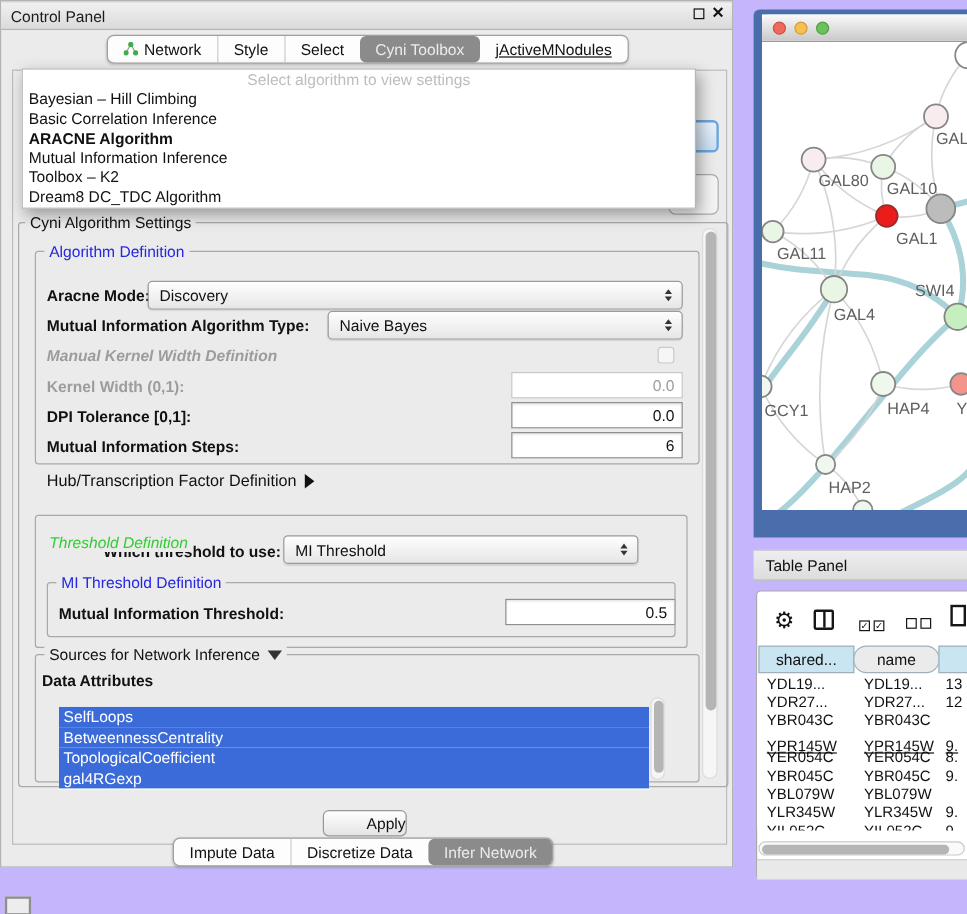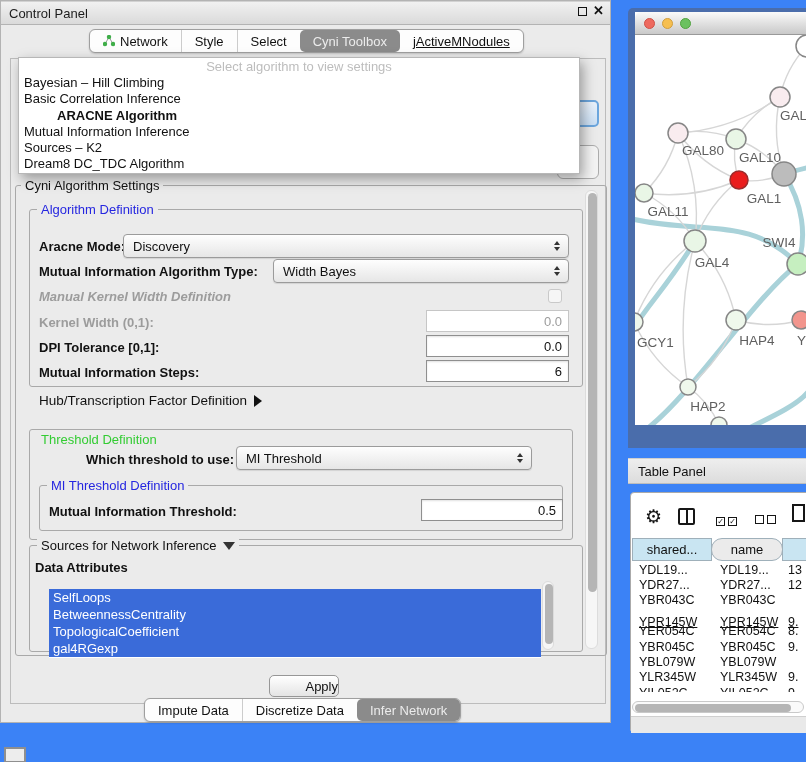--- a/index.html
+++ b/index.html
@@ -1,16 +1,16 @@
 <!DOCTYPE html>
 <html><head>
 <meta charset="utf-8">
 <style>
   html,body{margin:0;padding:0;}
-  #screen{position:relative;width:806px;height:762px;background:#3b82f6;overflow:hidden;
+  #screen{position:relative;width:806px;height:762px;background:#c4b5fd;overflow:hidden;
           font-family:"Liberation Sans",sans-serif;font-size:13px;color:#111;}
   .abs{position:absolute;}
 
   
   .panel-titlebar{position:absolute;background:linear-gradient(#f1f1f1,#dadada);
     border-top:1px solid #d2d2d2;border-bottom:1px solid #b3b3b3;display:flex;align-items:center;}
   .panel-titlebar .title{padding-left:8px;color:#1c1c1c;}
 
   
   #control-panel{position:absolute;left:0;top:8;width:611px;height:723px;background:#ebebeb;
@@ -24,21 +24,21 @@
   .tab{display:flex;align-items:center;gap:5px;padding:0 13px;color:#111;}
   .tab + .tab{border-left:1px solid #cccccc;}
   .tab.selected{background:#8b8b8b;color:#ececec;border-radius:5px;border-left:none;}
   .tab.selected + .tab{border-left:none;text-decoration:underline;}
 
   
   #algo-dropdown{position:absolute;left:18px;top:57px;width:560px;height:115px;background:#fff;
     border:1px solid #b7b7b7;box-shadow:3px 5px 12px rgba(0,0,0,.35);z-index:60;}
   .dd-header{color:#bdbdbd;text-align:center;height:17px;line-height:17px;}
   .dd-item{height:16.3px;line-height:16.3px;padding-left:5px;white-space:nowrap;}
-  .dd-item.selected{font-weight:bold;margin-left:33px;}
+  .dd-item.selected{font-weight:bold;}
 
   
   #combo-focus-sliver{position:absolute;left:556px;top:99px;width:42px;height:27px;border-radius:5px;
     border:2px solid #6ca6dd;background:linear-gradient(#eaf2fb,#cadff4);box-sizing:border-box;z-index:10;}
   #box-sliver{position:absolute;left:556px;top:144px;width:42px;height:34px;border-radius:6px;
     border:1px solid #ababab;background:#f3f3f3;box-sizing:border-box;z-index:10;}
 
   
   .group{position:absolute;border:1px solid #a9a9a9;border-radius:3px;}
   .group-label{position:absolute;background:#ebebeb;padding:0 4px;white-space:nowrap;z-index:2;}
@@ -180,21 +180,21 @@
     <div class="combo" style="left:122px;top:233px;width:446px;">
       <span class="val">Discovery</span>
       <span class="arrows">
           <i class="up"></i>
           <i class="dn"></i>
         </span>
     </div>
 
     <div class="lbl bold" style="left:38px;top:263px;">Mutual Information Algorithm Type:</div>
     <div class="combo" style="left:272px;top:258px;width:296px;">
-      <span class="val">Width Bayes</span>
+      <span class="val">Naive Bayes</span>
       <span class="arrows">
           <i class="up"></i>
           <i class="dn"></i>
         </span>
     </div>
 
     <div class="lbl bold grayed" style="left:38px;top:288px;font-style:italic;">Manual Kernel Width Definition</div>
     <div class="checkbox" style="left:547px;top:288px;"></div>
 
     <div class="lbl bold grayed" style="left:38px;top:314px;">Kernel Width (0,1):</div>
@@ -204,21 +204,21 @@
     <div class="field" style="left:425px;top:334px;width:143px;">0.0</div>
 
     <div class="lbl bold" style="left:38px;top:364px;">Mutual Information Steps:</div>
     <div class="field" style="left:425px;top:359px;width:143px;">6</div>
 
     <div class="lbl" style="left:38px;top:392px;font-size:13.5px;">
       <span>Hub/Transcription Factor Definition</span><span class="tri-right"></span>
     </div>
 
     <div class="group" style="left:28px;top:428px;width:542px;height:109px;"></div>
-    <div class="group-label green" style="left:36px;top:431px;">Threshold Definition</div>
+    <div class="group-label green" style="left:36px;top:444px;font-style:italic;">Threshold Definition</div>
 
     <div class="lbl bold" style="left:85px;top:451px;">Which threshold to use:</div>
     <div class="combo" style="left:235px;top:445px;width:296px;">
       <span class="val">MI Threshold</span>
       <span class="arrows">
           <i class="up"></i>
           <i class="dn"></i>
         </span>
     </div>
 
@@ -260,21 +260,21 @@
         </div>
       </div>
   </div>
 
   <div id="algo-dropdown">
     <div class="dd-header">Select algorithm to view settings</div>
   <div class="dd-item">Bayesian – Hill Climbing</div>
       <div class="dd-item">Basic Correlation Inference</div>
       <div class="dd-item selected">ARACNE Algorithm</div>
       <div class="dd-item">Mutual Information Inference</div>
-      <div class="dd-item">Sources – K2</div>
+      <div class="dd-item">Toolbox – K2</div>
       <div class="dd-item">Dream8 DC_TDC Algorithm</div>
     </div>
 
   <div id="desktop-blue"></div>
   <div id="net-window"></div>
   <div id="net-titlebar"></div>
   <div class="tl" style="left:644px;background:#ee6a5f;border:1px solid #cf5147;"></div>
   <div class="tl" style="left:662px;background:#f6bf50;border:1px solid #d09e3e;"></div>
   <div class="tl" style="left:680px;background:#6bc15f;border:1px solid #51a23f;"></div>
 

